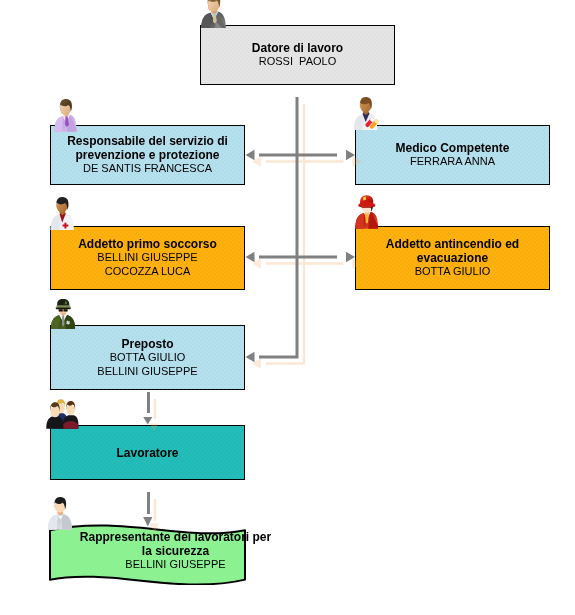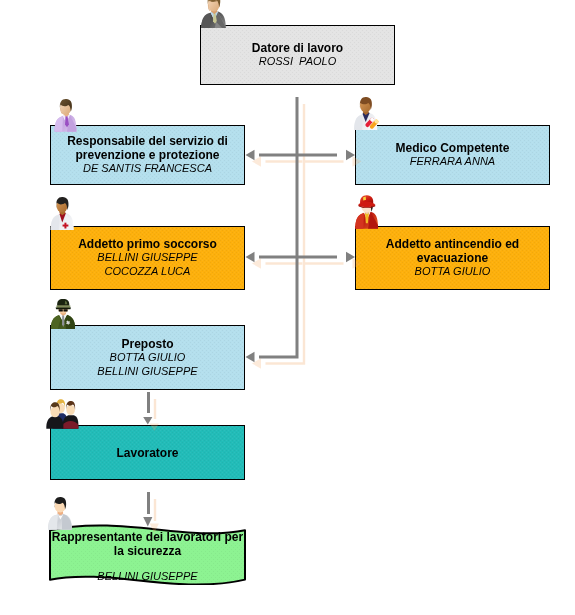--- a/index.html
+++ b/index.html
@@ -5,31 +5,31 @@
 <style>
   html,body{margin:0;padding:0;}
   body{width:575px;height:615px;background:#ffffff;position:relative;overflow:hidden;
        font-family:"Liberation Sans",sans-serif;
        -webkit-font-smoothing:antialiased;}
   #stage{position:absolute;left:0;top:0;width:575px;height:615px;}
   .node{position:absolute;box-sizing:border-box;border:1.5px solid #000;
         display:flex;flex-direction:column;align-items:center;justify-content:center;}
   .t1{font-weight:bold;font-size:12px;line-height:14px;color:#000;text-align:center;}
   .t2{font-weight:normal;font-size:11px;line-height:13.6px;color:#000;text-align:center;
-      white-space:pre;font-style:italic;}
+      white-space:pre;}
   svg.lay{position:absolute;left:0;top:0;width:575px;height:615px;pointer-events:none;}
   .texlayer{position:absolute;left:0;top:0;width:575px;height:615px;pointer-events:none;z-index:2;}
   .n-grey{background-color:#E4E4E4;}
   .n-blue{background-color:#B4DFED;}
   .n-orange{background-color:#FDB00C;}
   .n-teal{background-color:#22BCB8;}
   .node-wave{position:absolute;}
   .waveshape{position:absolute;left:0;top:0;width:197px;height:62px;}
   .wavetext{position:absolute;left:1px;top:7px;width:195px;height:54px;
-            display:flex;flex-direction:column;align-items:center;justify-content:space-between;}
+            display:flex;flex-direction:column;align-items:center;justify-content:flex-start;padding-left:28px;}
   svg.icon{position:absolute;overflow:visible;z-index:5;}
 </style>
 </head>
 <body>
 
 <div id="stage">
 
   <svg class="icon" style="left:200px;top:-2px;width:27px;height:30px;" viewBox="0 0 27 30">
     <defs>
       <linearGradient id="suitG" x1="0" y1="0" x2="1" y2="0.6">

